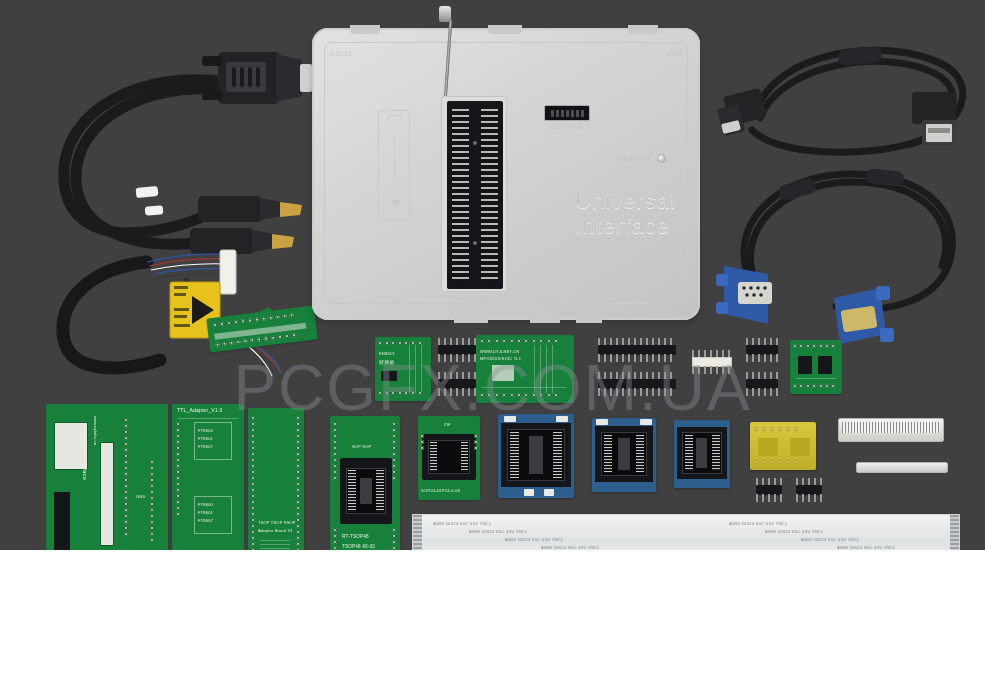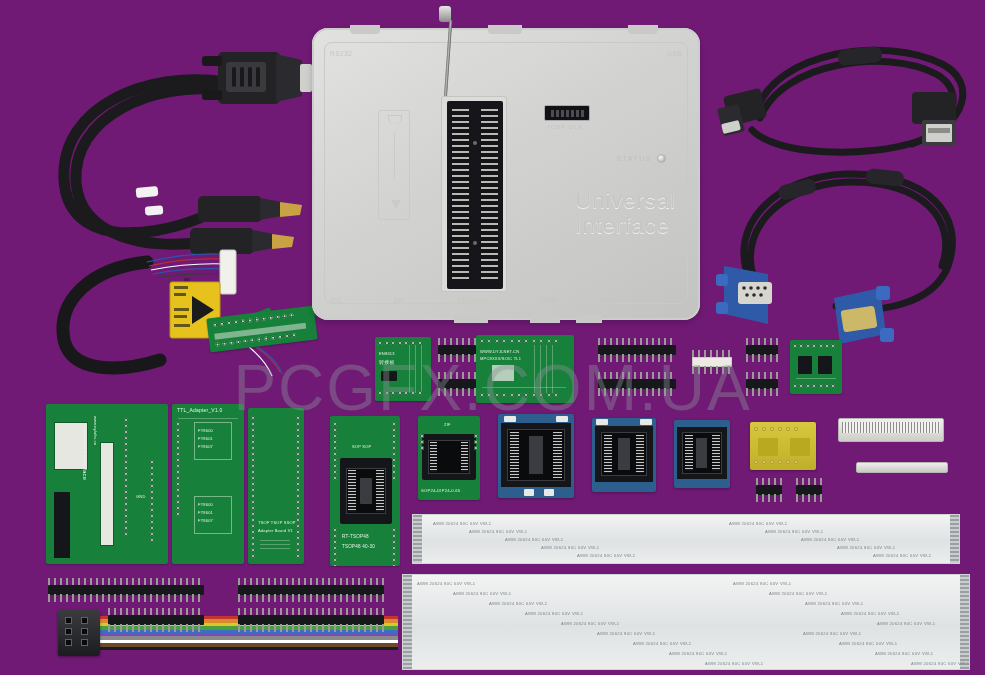--- a/index.html
+++ b/index.html
@@ -1,18 +1,18 @@
 <!DOCTYPE html>
 <html><head>
 <meta charset="utf-8">
 <style>
   * { box-sizing: border-box; margin:0; padding:0; }
   html,body { width:985px; height:699px; overflow:hidden; background:#fff;
     font-family:"Liberation Sans", sans-serif; }
-  #stage { position:relative; width:985px; height:675px; background:#701a75; overflow:hidden;padding-left:25px; }
+  #stage { position:relative; width:985px; height:550px; background:#404040; overflow:hidden;padding-left:25px; }
 
   
   #watermark { position:absolute; left:0; top:352px; width:985px; height:72px;
     display:flex; align-items:center; justify-content:center;
     font-size:64px; font-weight:normal; letter-spacing:2px;
     color:rgba(140,146,152,0.40); user-select:none; pointer-events:none; z-index:40;
     font-family:"Liberation Sans", sans-serif; white-space:nowrap; }
 
   
   .part { position:absolute; }

